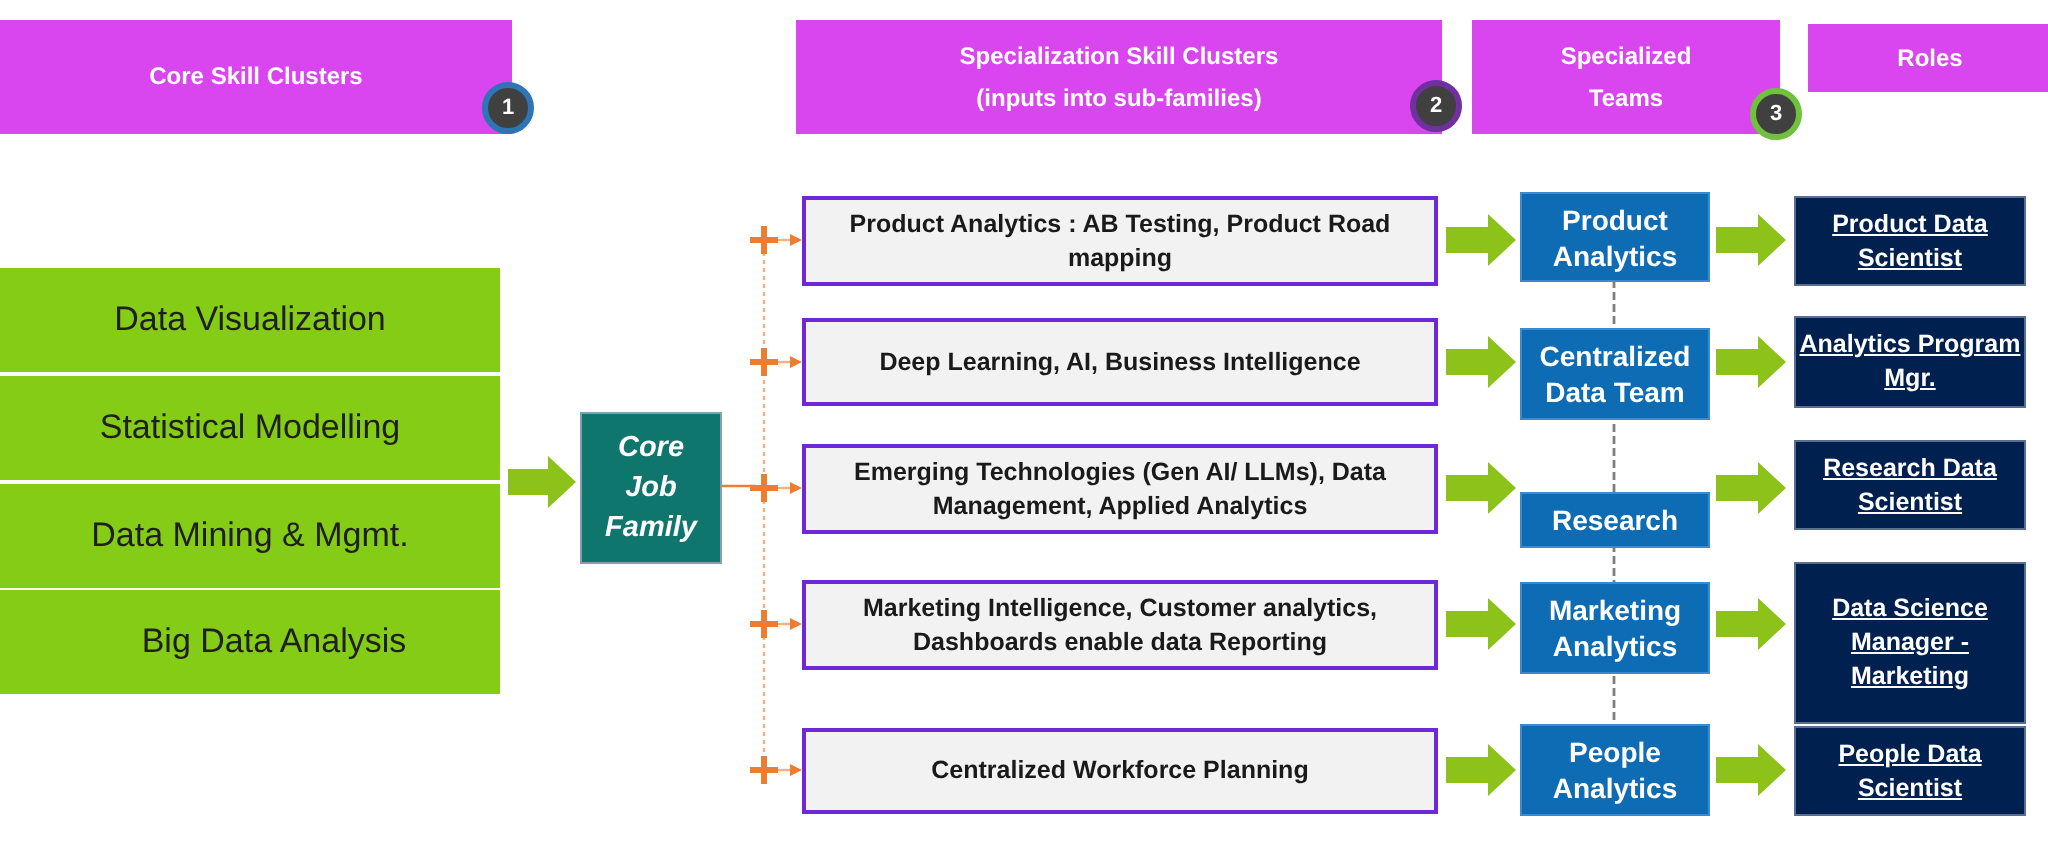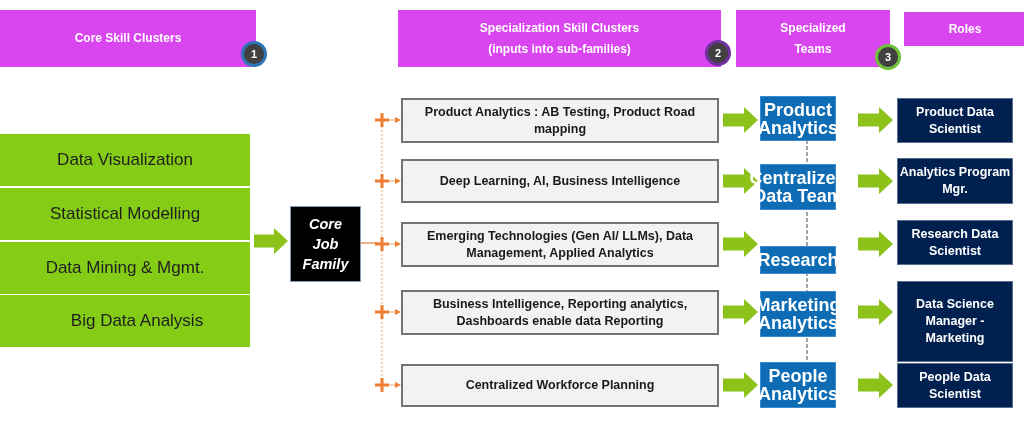--- a/index.html
+++ b/index.html
@@ -15,27 +15,27 @@
   .badge {
     width: 26px; height: 26px; border-radius: 50%;
     background: #404040; color: #ffffff; font-weight: bold; font-size: 11px;
     border: 3px solid #2e75b6;
   }
   .badge.b2 { border-color: #7030a0; }
   .badge.b3 { border-color: #70c13c; }
 
   .skill { background: #84cc16; color: #1f1f1f; font-size: 17px; left: 0; width: 250px; height: 52px; }
 
-  .core { background: #000000; color: #ffffff; font-weight: bold; font-style: italic; font-size: 14.5px; line-height: 20px; border: 1px solid #8a9bb5; }
+  .core { background: #0f766e; color: #ffffff; font-weight: bold; font-style: italic; font-size: 14.5px; line-height: 20px; border: 1px solid #8a9bb5; }
 
-  .spec { background: #f2f2f2; border: 2px solid #737373; color: #1a1a1a; font-weight: bold; font-size: 12.5px; line-height: 17px; left: 401px; width: 318px; padding: 0 10px; }
+  .spec { background: #f2f2f2; border: 2px solid #6d28d9; color: #1a1a1a; font-weight: bold; font-size: 12.5px; line-height: 17px; left: 401px; width: 318px; padding: 0 10px; }
 
-  .team { background: #0e6cb5; color: #ffffff; font-weight: bold; font-size: 18px; line-height: 18px; left: 760px; width: 76px; border: 1px solid #3c8ad0; }
+  .team { background: #0e6cb5; color: #ffffff; font-weight: bold; font-size: 14px; line-height: 18px; left: 760px; width: 95px; border: 1px solid #3c8ad0; }
 
-  .role { background: #002050; color: #ffffff; font-weight: bold; font-size: 12.5px; line-height: 17px; left: 897px; width: 116px; border: 1px solid #5a6f90; }
+  .role { background: #002050; color: #ffffff; font-weight: bold; font-size: 12.5px; line-height: 17px; left: 897px; width: 116px; border: 1px solid #5a6f90; text-decoration: underline; }
 
   svg.overlay { position: absolute; left: 0; top: 0; }
 </style>
 </head>
 <body>
 
 <svg class="overlay" width="1024" height="422">
 
   <line x1="361" y1="243" x2="378" y2="243" stroke="#ed7d31" stroke-width="1.2"></line>
 
@@ -130,21 +130,21 @@
 <div class="abs spec flexc" style="top:98px;height:45px;">
     <span>Product Analytics : AB Testing, Product Road mapping</span>
   </div>
 <div class="abs spec flexc" style="top:159px;height:44px;">
     <span>Deep Learning, AI, Business Intelligence</span>
   </div>
 <div class="abs spec flexc" style="top:222px;height:45px;">
     <span>Emerging Technologies (Gen AI/ LLMs), Data Management, Applied Analytics</span>
   </div>
 <div class="abs spec flexc" style="top:290px;height:45px;">
-    <span>Business Intelligence, Reporting analytics, Dashboards enable data Reporting</span>
+    <span>Marketing Intelligence, Customer analytics, Dashboards enable data Reporting</span>
   </div>
 <div class="abs spec flexc" style="top:364px;height:43px;">
     <span>Centralized Workforce Planning</span>
   </div>
 
 <div class="abs team flexc" style="top:96px;height:45px;">
     <span>Product Analytics</span>
   </div>
 <div class="abs team flexc" style="top:164px;height:46px;">
     <span>Centralized Data Team</span>

